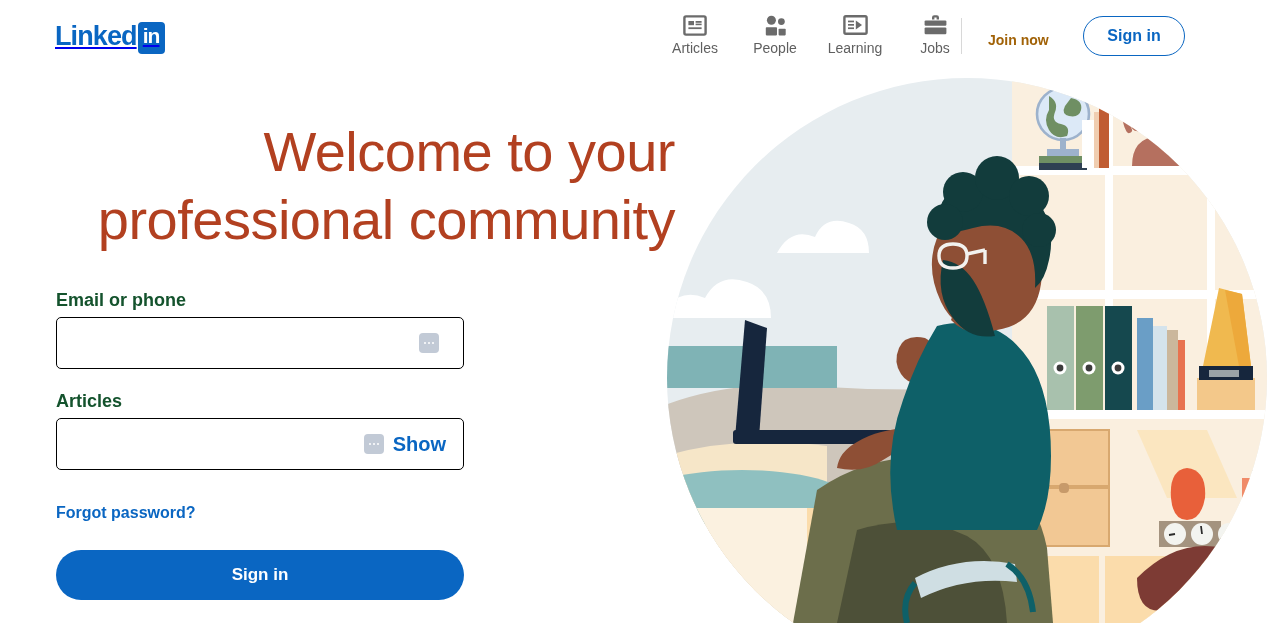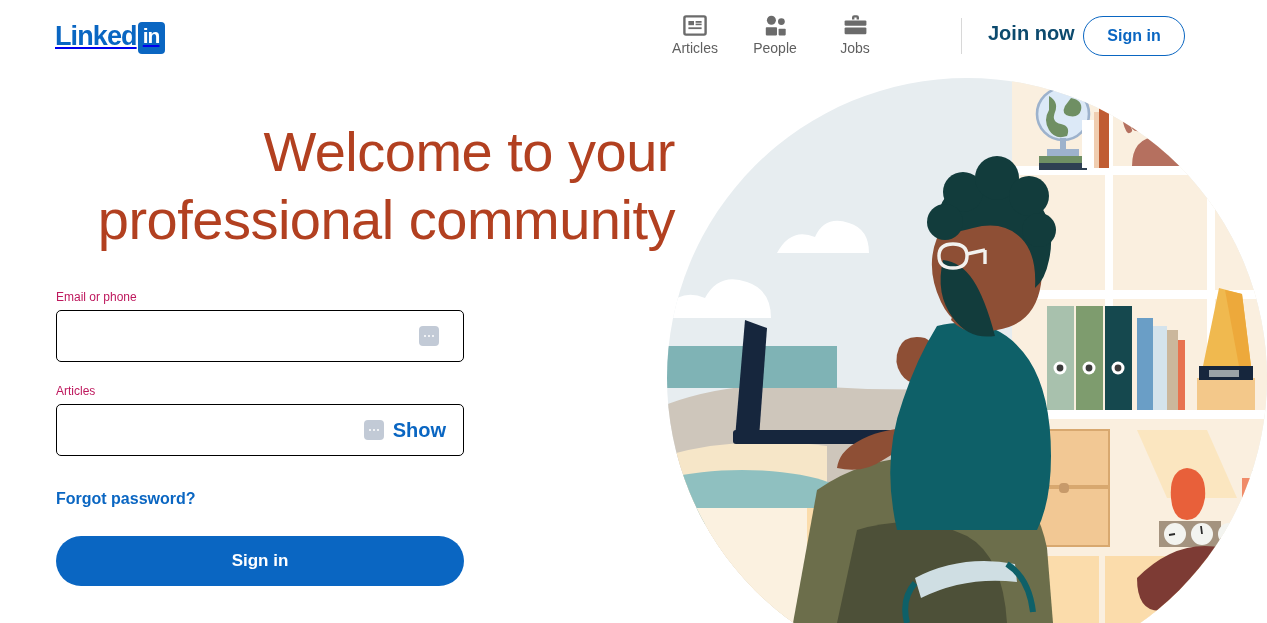--- a/index.html
+++ b/index.html
@@ -97,23 +97,23 @@
     left: 961px;
     top: 18px;
     width: 1px;
     height: 36px;
     background: #d8d8d8;
   }
 
   .join-now {
     position: absolute;
     left: 982px;
-    top: 20px;
-    font-size: 20px;
-    color: #0c4a6e;
+    top: 27px;
+    font-size: 14px;
+    color: #a16207;
     font-weight: 600;
     line-height: 26px;
     cursor: pointer;
     padding: 0 6px;
     background: none;
     border: none;
     font-family: "Liberation Sans", sans-serif;
   }
 
   .signin-outline {
@@ -148,23 +148,23 @@
   }
 
   
   .form {
     position: absolute;
     left: 56px;
     top: 290px;
     width: 410px;
   }
   .field-label {
-    font-size: 12px;
-    font-weight: normal;
-    color: #be185d;
+    font-size: 18px;
+    font-weight: bold;
+    color: #14532d;
     margin-bottom: 6px;
     display: block;
   }
   .field-wrap {
     position: relative;
     width: 408px;
     height: 52px;
     margin-bottom: 22px;
   }
   .field-input {
@@ -286,20 +286,32 @@
           <svg width="25" height="21" viewBox="0 0 25 21">
             <circle cx="8.4" cy="5.3" r="4.5" fill="#6b6b6b"></circle>
             <circle cx="18.4" cy="6.6" r="3.4" fill="#6b6b6b"></circle>
             <rect x="2.8" y="12.2" width="11.2" height="8.2" rx="0.8" fill="#6b6b6b"></rect>
             <rect x="15.6" y="13.8" width="7.1" height="6.6" rx="0.8" fill="#6b6b6b"></rect>
           </svg>
         </span>
         <span class="nav-label">People</span>
       </a>
 
+      <a class="nav-item" href="#">
+        <span class="nav-icon">
+          <svg width="25" height="20" viewBox="0 0 25 20">
+            <rect x="1.4" y="1.3" width="22.2" height="17.4" rx="1.4" fill="none" stroke="#6b6b6b" stroke-width="2.4"></rect>
+            <rect x="5" y="5.6" width="6" height="1.7" fill="#6b6b6b"></rect>
+            <rect x="5" y="9" width="6" height="1.7" fill="#6b6b6b"></rect>
+            <rect x="5" y="12.4" width="6" height="1.7" fill="#6b6b6b"></rect>
+            <path d="M12.8 5.4 L19 10 L12.8 14.6 Z" fill="#6b6b6b"></path>
+          </svg>
+        </span>
+        <span class="nav-label">Learning</span>
+      </a>
 
       <a class="nav-item" href="#">
         <span class="nav-icon">
           <svg width="25" height="22" viewBox="0 0 25 22">
             <path d="M9 3.4 a2.2 2.2 0 0 1 2.2-2.2 h2.6 A2.2 2.2 0 0 1 16 3.4 V5.6 h-2.4 V3.6 h-2.2 v2 H9 Z" fill="#6b6b6b"></path>
             <rect x="1.6" y="6.4" width="21.8" height="5.4" rx="1.2" fill="#6b6b6b"></rect>
             <rect x="1.6" y="13.4" width="21.8" height="6.8" rx="1.2" fill="#6b6b6b"></rect>
           </svg>
         </span>
         <span class="nav-label">Jobs</span>

